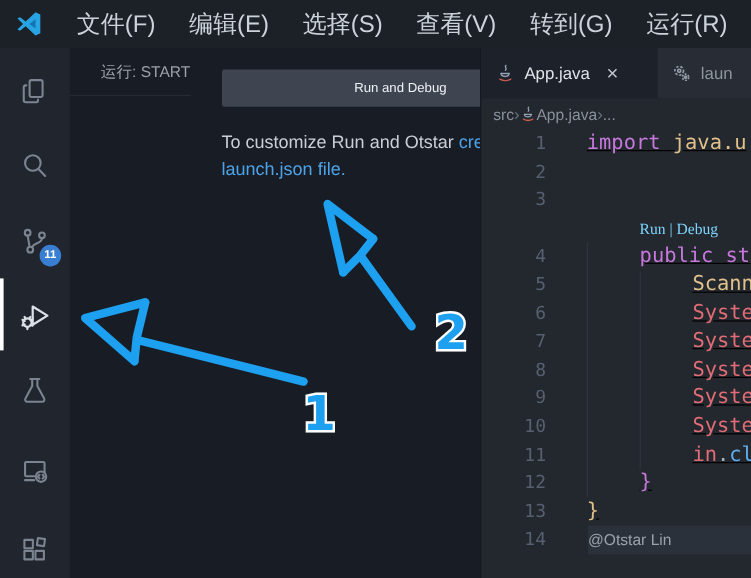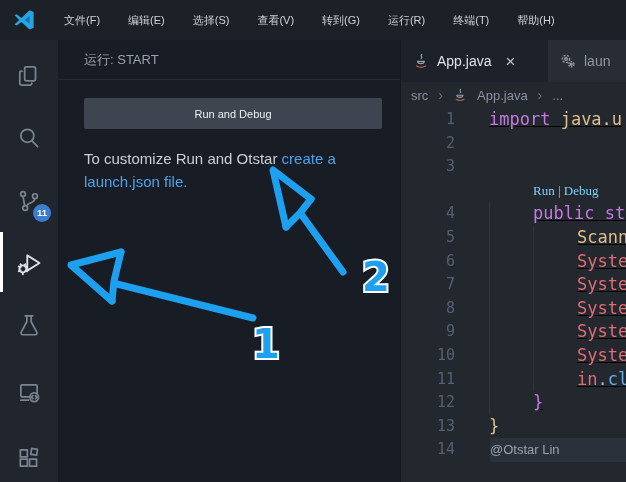--- a/index.html
+++ b/index.html
@@ -8,51 +8,51 @@
     --tabbar:#1d2129; --tab-inactive:#272c35;
   }
   *{margin:0;padding:0;box-sizing:border-box;}
   html,body{width:626px;height:482px;overflow:hidden;}
   body{font-family:"Liberation Sans","DejaVu Sans",sans-serif;background:var(--editor);position:relative;}
 
   
   .titlebar{height:40px;background:var(--titlebar);display:flex;align-items:center;padding-left:10px;}
   .logo{width:24px;height:24px;margin:0 16px 0 2px;flex:none;}
   .menu{display:flex;align-items:center;gap:4px;}
-  .menu-item{color:#ccd2d9;font-size:11px;padding:4px 12px;border-radius:4px;cursor:default;white-space:nowrap;}
+  .menu-item{color:#ccd2d9;font-size:20px;padding:4px 12px;border-radius:4px;cursor:default;white-space:nowrap;}
 
   
   .main{display:flex;height:442px;}
   .activitybar{width:58px;background:var(--activity);position:relative;display:flex;flex-direction:column;align-items:center;flex:none;}
   .act-btn{width:58px;height:52px;display:flex;align-items:center;justify-content:center;position:relative;margin-top:8px;}
   .act-btn svg{stroke:#7b8490;fill:none;stroke-width:1.6;stroke-linecap:round;stroke-linejoin:round;}
   .act-btn.active svg{stroke:#dde1e7;}
   .indicator{position:absolute;left:0;top:192px;width:2.5px;height:60px;background:#ffffff;}
   .badge{position:absolute;right:7px;bottom:3px;width:18px;height:18px;border-radius:50%;background:var(--badge);
          color:#fff;font-size:9.5px;font-weight:bold;display:flex;align-items:center;justify-content:center;}
 
   
-  .sidebar{width:342px;background:var(--sidebar);flex:none;display:flex;flex-direction:column;}
+  .sidebar{width:342px;background:var(--sidebar);flex:none;display:flex;flex-direction:row;}
   .panel-header{height:40px;line-height:40px;padding-left:26px;color:#9aa1ac;font-size:13px;
                 border-bottom:1px solid #262b33;flex:none;}
   .panel-body{padding:18px 22px 0 26px;}
   .run-btn{display:block;width:298px;height:31px;background:#3e4450;border:none;border-radius:2px;
            color:#eef1f4;font-size:11px;font-family:inherit;cursor:pointer;}
   .hint{margin-top:19px;font-size:15px;line-height:22.5px;color:#c9cfd7;width:300px;}
   .hint a{color:var(--link);text-decoration:none;cursor:pointer;}
 
   
   .editor{flex:1;background:var(--editor);border-left:1px solid #15181e;display:flex;flex-direction:column;overflow:hidden;}
   .tabbar{height:42px;background:var(--tabbar);display:flex;flex:none;}
   .tab{display:flex;align-items:center;padding:0 12px;font-size:14px;cursor:pointer;white-space:nowrap;}
   .tab .ticon{margin-right:8px;flex:none;}
   .tab.active{color:#dfe3e8;width:146px;}
   .tab.active .close{margin-left:14px;color:#c0c6cd;font-size:17px;line-height:1;cursor:pointer;}
   .tab.inactive{background:var(--tab-inactive);color:#8f96a0;flex:1;margin-left:1px;overflow:hidden;}
-  .breadcrumb{height:26px;display:flex;align-items:center;padding-left:10px;font-size:13px;color:#8a919c;flex:none;gap:10px;}
+  .breadcrumb{height:26px;display:flex;align-items:center;padding-left:10px;font-size:13px;color:#8a919c;flex:none;gap:0;}
   .breadcrumb .sep{color:#6a7380;font-size:14px;}
   .breadcrumb .bicon{width:14px;height:14px;}
   .crumb{cursor:pointer;}
 
   
   .codewrap{position:relative;flex:1;overflow:hidden;font-family:"DejaVu Sans Mono","Liberation Mono",monospace;}
   .crow{display:flex;height:23.6px;line-height:23.6px;font-size:17px;white-space:pre;}
   .crow .ln{width:54px;text-align:right;color:#576070;font-size:15px;flex:none;}
   .crow .code{padding-left:34px;text-decoration:underline;}
   .code.ind1{padding-left:78px;}

